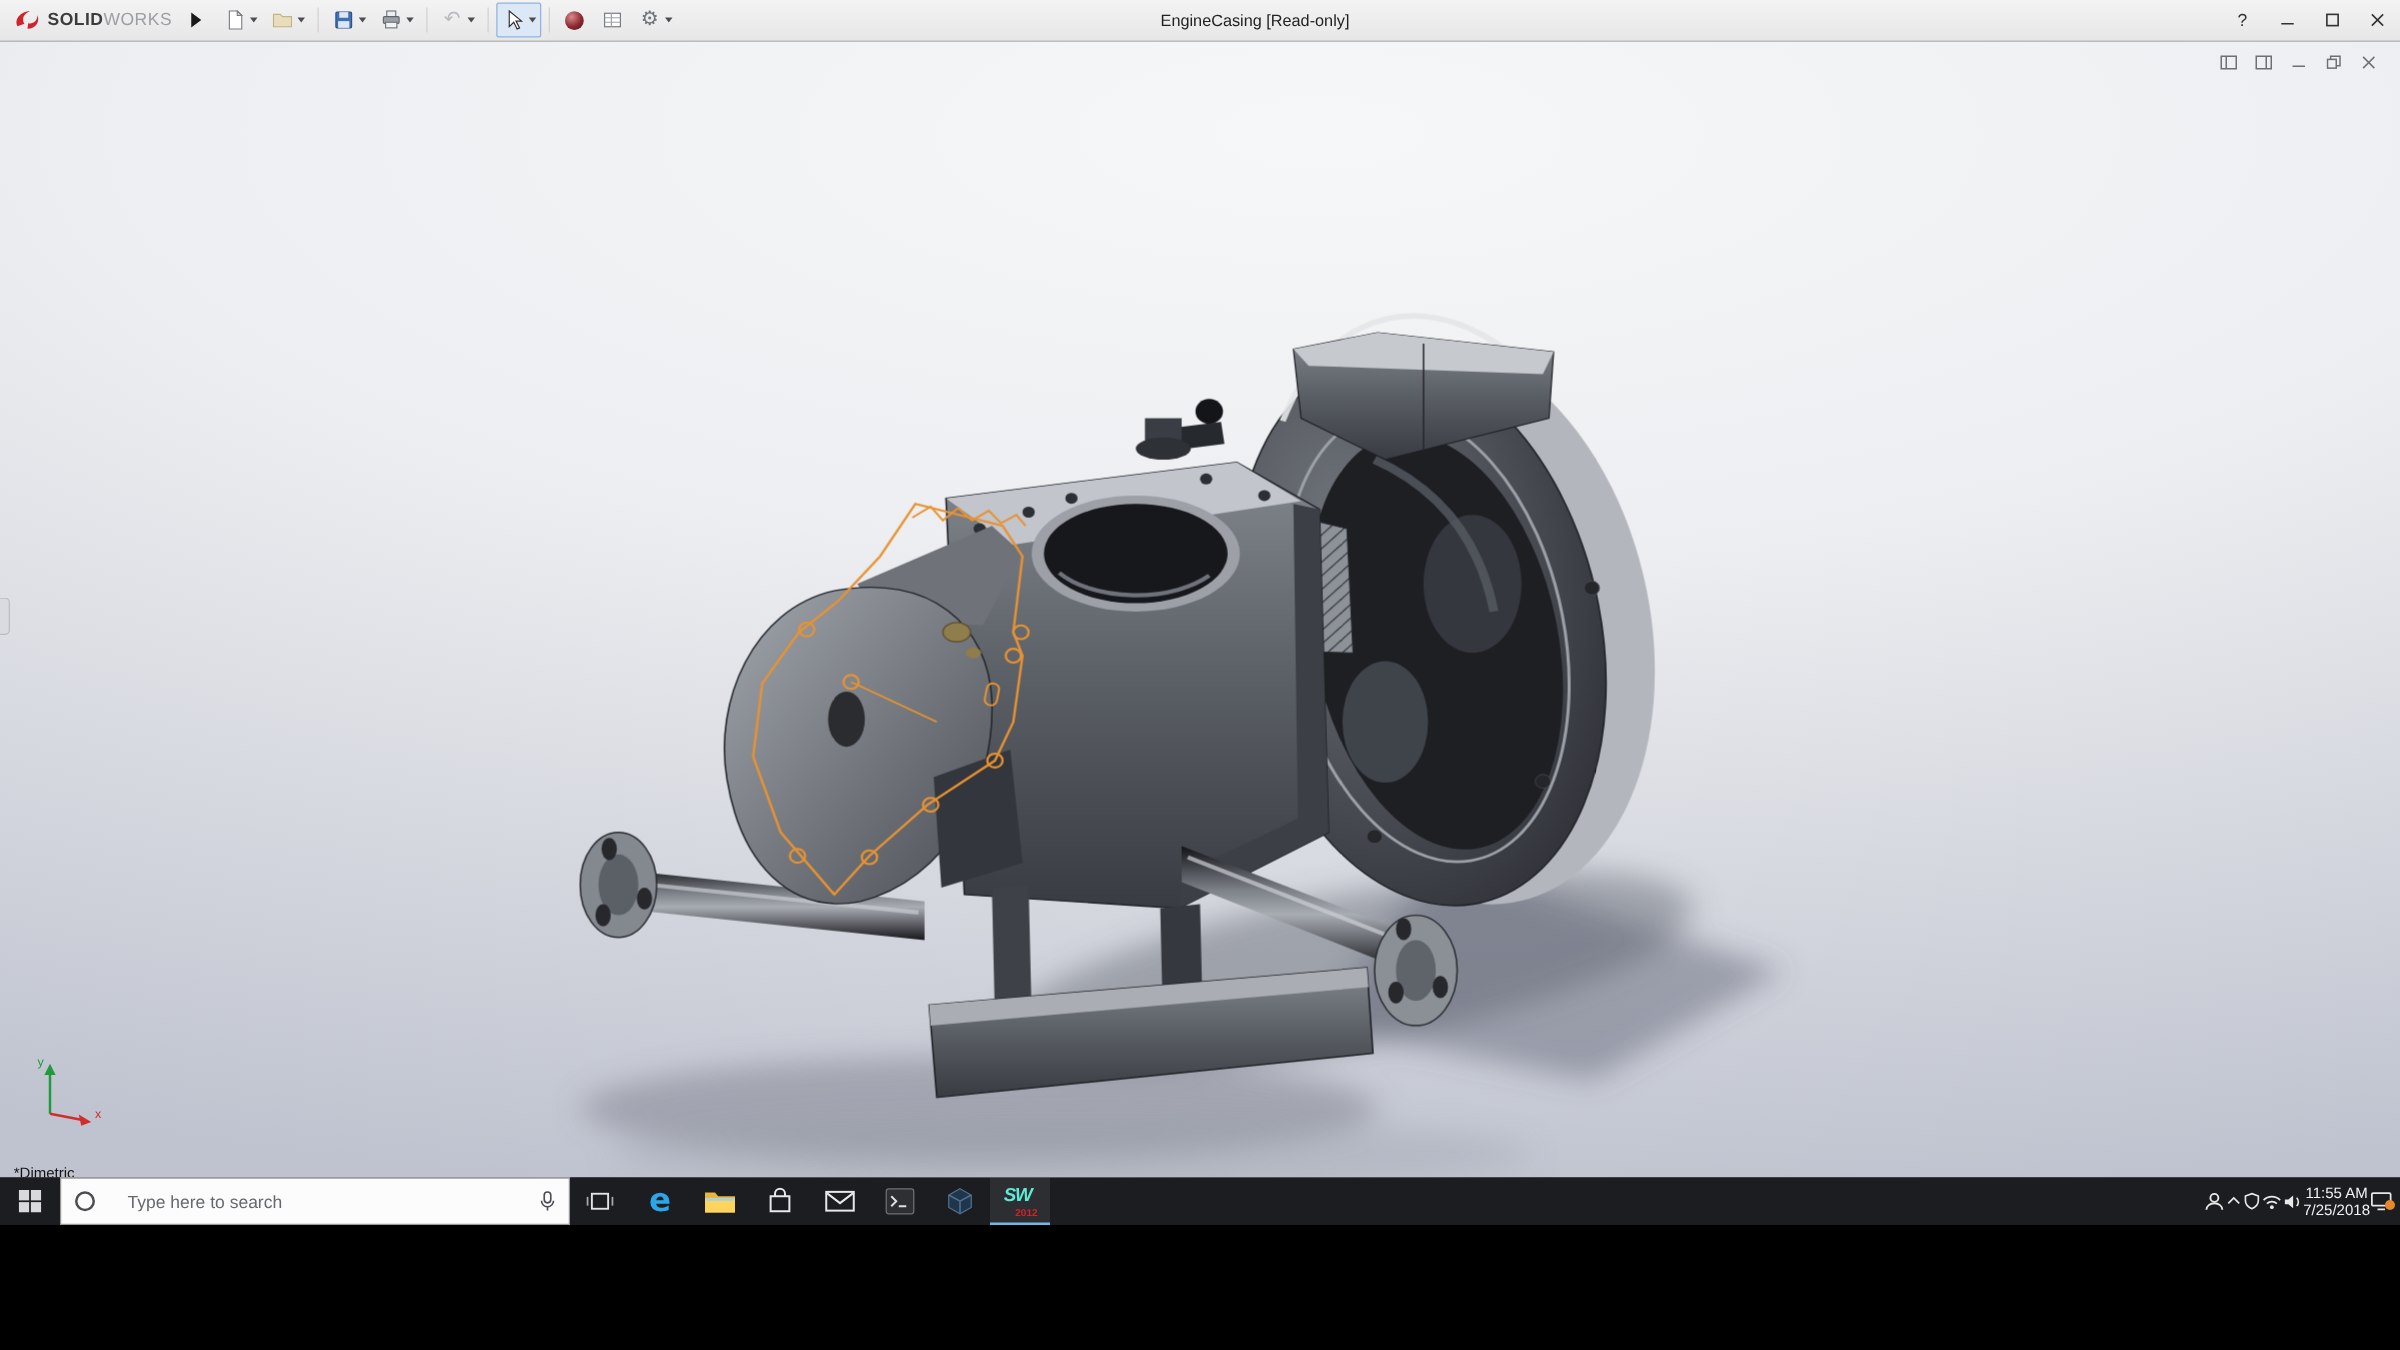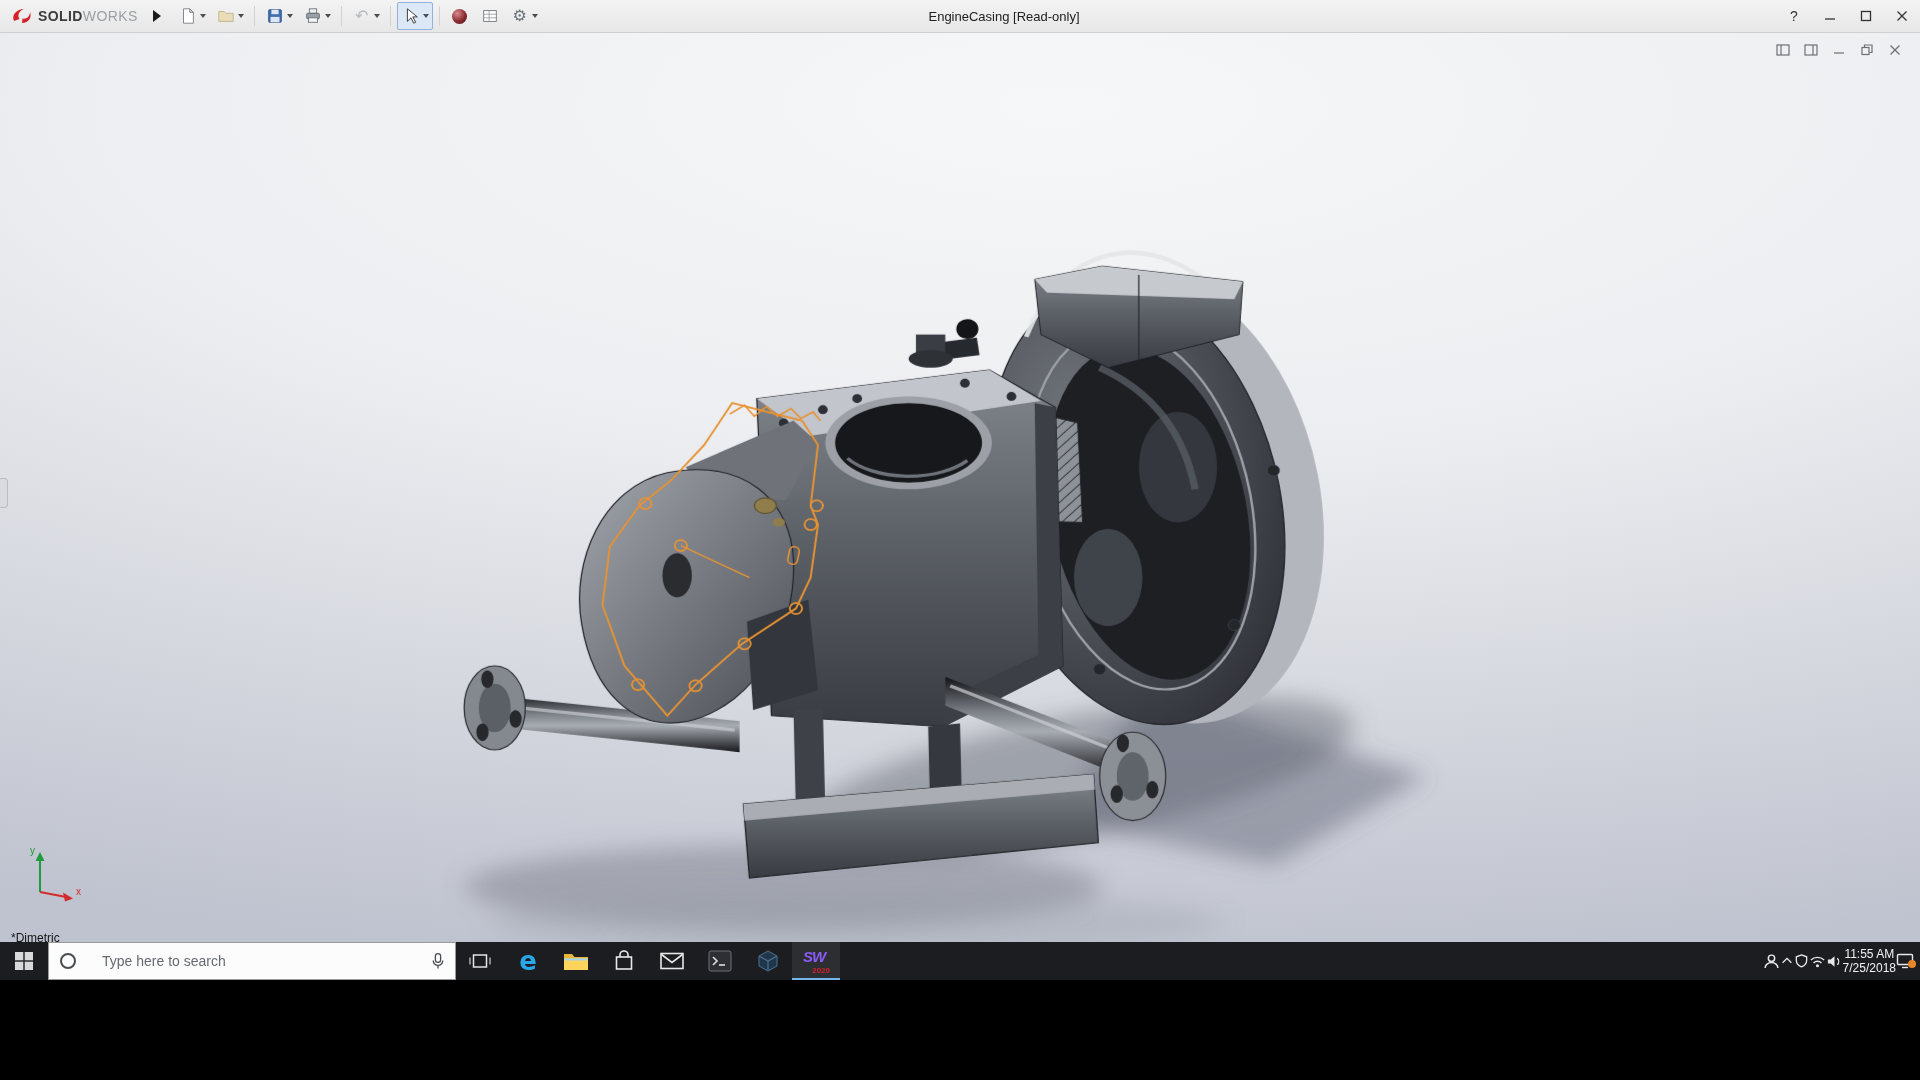--- a/index.html
+++ b/index.html
@@ -55,21 +55,21 @@
     justify-content:center; cursor:pointer; position:relative; }
   .tb-btn.active { background:rgba(255,255,255,.08); box-shadow:inset 0 -2px 0 #75b6e7; }
   .searchbox { width:408px; background:#fcfcfc; border:1px solid #9a9a9a; display:flex;
     align-items:center; padding:0 10px; gap:25px; }
   .searchbox input { flex:1; border:none; outline:none; background:transparent;
     font-size:14px; color:#3a3a3a; font-family:"Liberation Sans", sans-serif; }
   .searchbox input::placeholder { color:#65696e; }
   .edge-e { font-size:26px; font-weight:700; color:#2aa7e8; line-height:1; font-family:"DejaVu Sans", sans-serif; }
   .sw-badge { position:relative; width:28px; height:26px; }
   .sw-letters { position:absolute; top:0; left:1px; font-size:15px; font-weight:700;
-    font-style:italic; color:#8b5cf6; letter-spacing:-1px; }
+    font-style:italic; color:#5eead4; letter-spacing:-1px; }
   .sw-year { position:absolute; bottom:-1px; right:0; font-size:8px; font-weight:700; color:#d2232a; }
   .tray { margin-left:auto; display:flex; align-items:center; padding-right:6px; }
   .tray-btn { background:none; border:none; display:flex; align-items:center;
     justify-content:center; cursor:pointer; position:relative; }
   .clock { text-align:center; color:#f2f2f2; font-size:12px; line-height:14px; cursor:default; }
   .badge-dot { position:absolute; right:-2px; bottom:1px; width:8px; height:8px;
     border-radius:50%; background:#e8872a; }
 </style>
 </head>
 <body>
@@ -454,21 +454,21 @@
       <svg width="24" height="24" viewBox="0 0 24 24">
         <polygon points="12,2 21,7 21,17 12,22 3,17 3,7" fill="#20364d" stroke="#51708e"></polygon>
         <polyline points="3,7 12,12 21,7" fill="none" stroke="#51708e" stroke-width="1.2"></polyline>
         <line x1="12" y1="12" x2="12" y2="22" stroke="#51708e" stroke-width="1.2"></line>
       </svg>
     </button>
 
     <button class="tb-btn active">
       <span class="sw-badge">
         <span class="sw-letters">SW</span>
-        <span class="sw-year">2020</span>
+        <span class="sw-year">2012</span>
       </span>
     </button>
 
     <div class="tray">
       <button class="tray-btn">
         <svg width="17" height="17" viewBox="0 0 16 16">
           <circle cx="8" cy="5" r="3" fill="none" stroke="#e8e8e8" stroke-width="1.4"></circle>
           <path d="M2 14 a6 5 0 0 1 12 0" fill="none" stroke="#e8e8e8" stroke-width="1.4"></path>
         </svg>
       </button>

